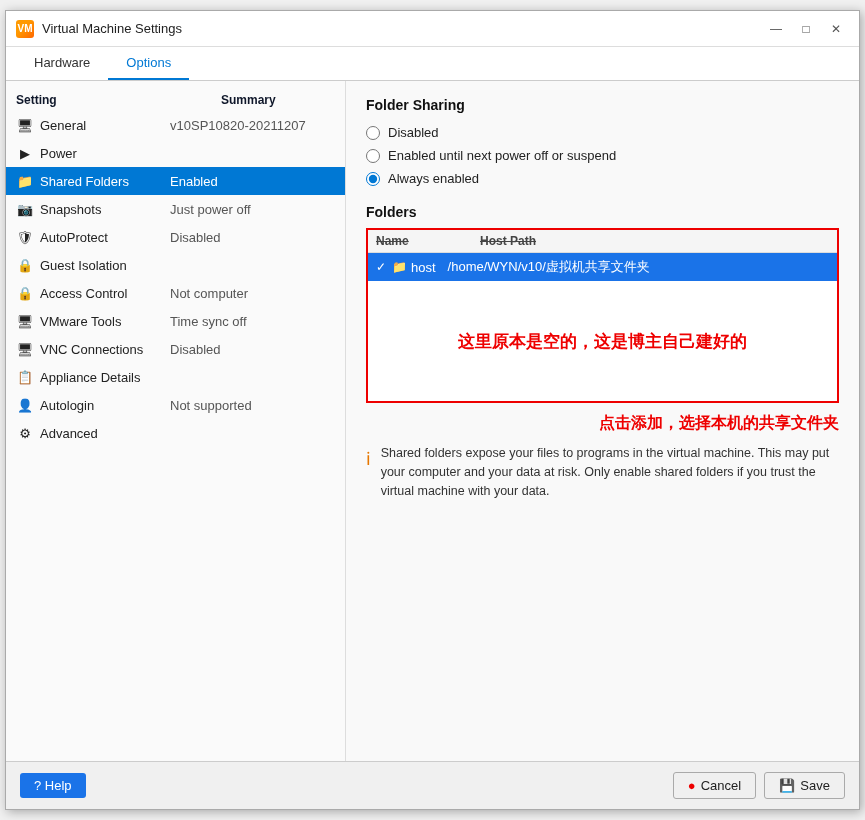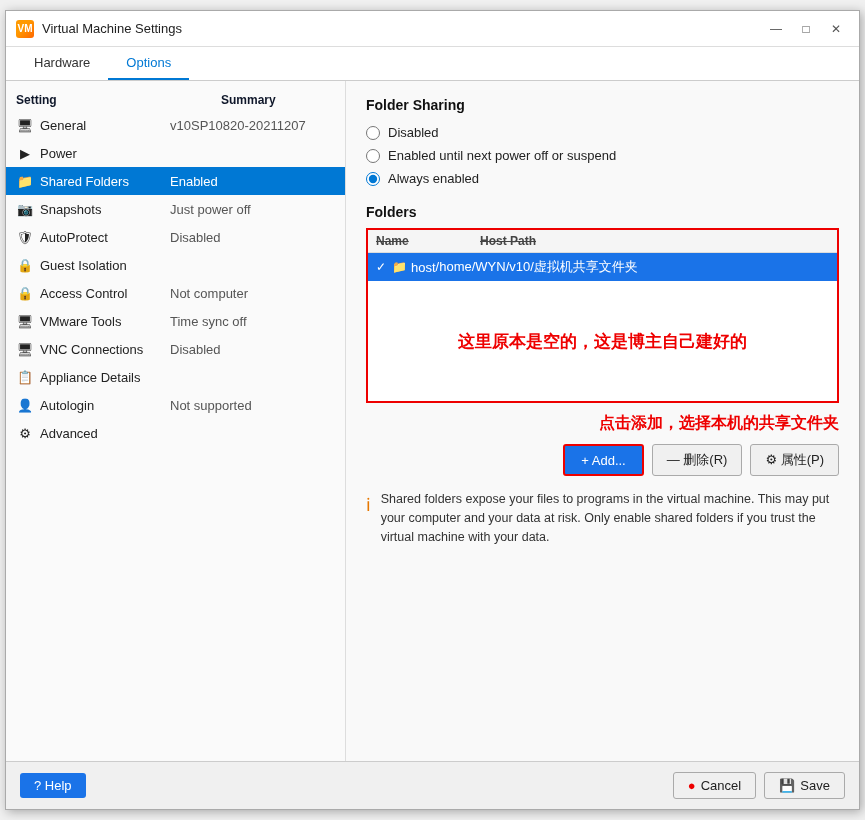--- a/index.html
+++ b/index.html
@@ -190,21 +190,21 @@
     .folder-row {
       display: flex;
       align-items: center;
       padding: 5px 8px;
       background: #1a73e8;
       color: white;
       font-size: 13px;
     }
     .folder-check { margin-right: 6px; font-size: 12px; }
     .folder-icon { margin-right: 4px; font-size: 12px; }
-    .folder-name { margin-right: 0; font-size: 13px; }
+    .folder-name { margin-right: 12px; font-size: 13px; }
     .folder-path { font-size: 13px; }
     .annotation-text {
       color: #e00;
       font-size: 17px;
       font-weight: bold;
       text-align: left;
       padding: 14px 0;
       height: 120px;
       display: flex;
       align-items: center;
@@ -441,25 +441,20 @@
           <span class="folder-check">✓</span>
           <span class="folder-icon">📁</span>
           <span class="folder-name">host</span>
           <span class="folder-path">/home/WYN/v10/虚拟机共享文件夹</span>
         </div>
         <div class="annotation-text">这里原本是空的，这是博主自己建好的</div>
       </div>
 
       <div class="annotation-bottom">点击添加，选择本机的共享文件夹</div>
 
-      <div class="buttons-row">
-        <button class="btn-add">+ Add...</button>
-        <button class="btn-remove">— 删除(R)</button>
-        <button class="btn-props">⚙ 属性(P)</button>
-      </div>
 
       <div class="warning-box">
         <span class="warning-icon">ℹ</span>
         <span>Shared folders expose your files to programs in the virtual machine. This may put your computer and your data at risk. Only enable shared folders if you trust the virtual machine with your data.</span>
       </div>
 
     </div>
   </div>
 
   <div class="footer">

